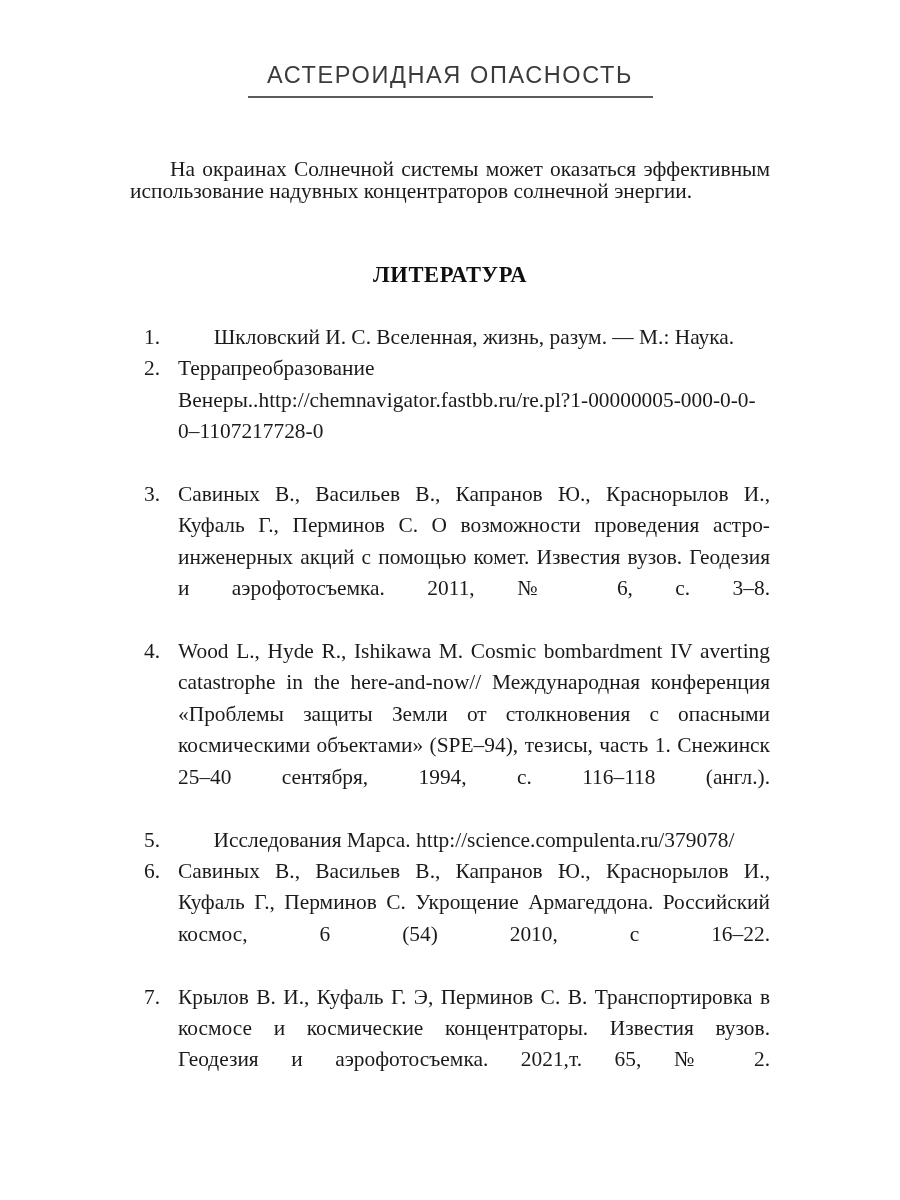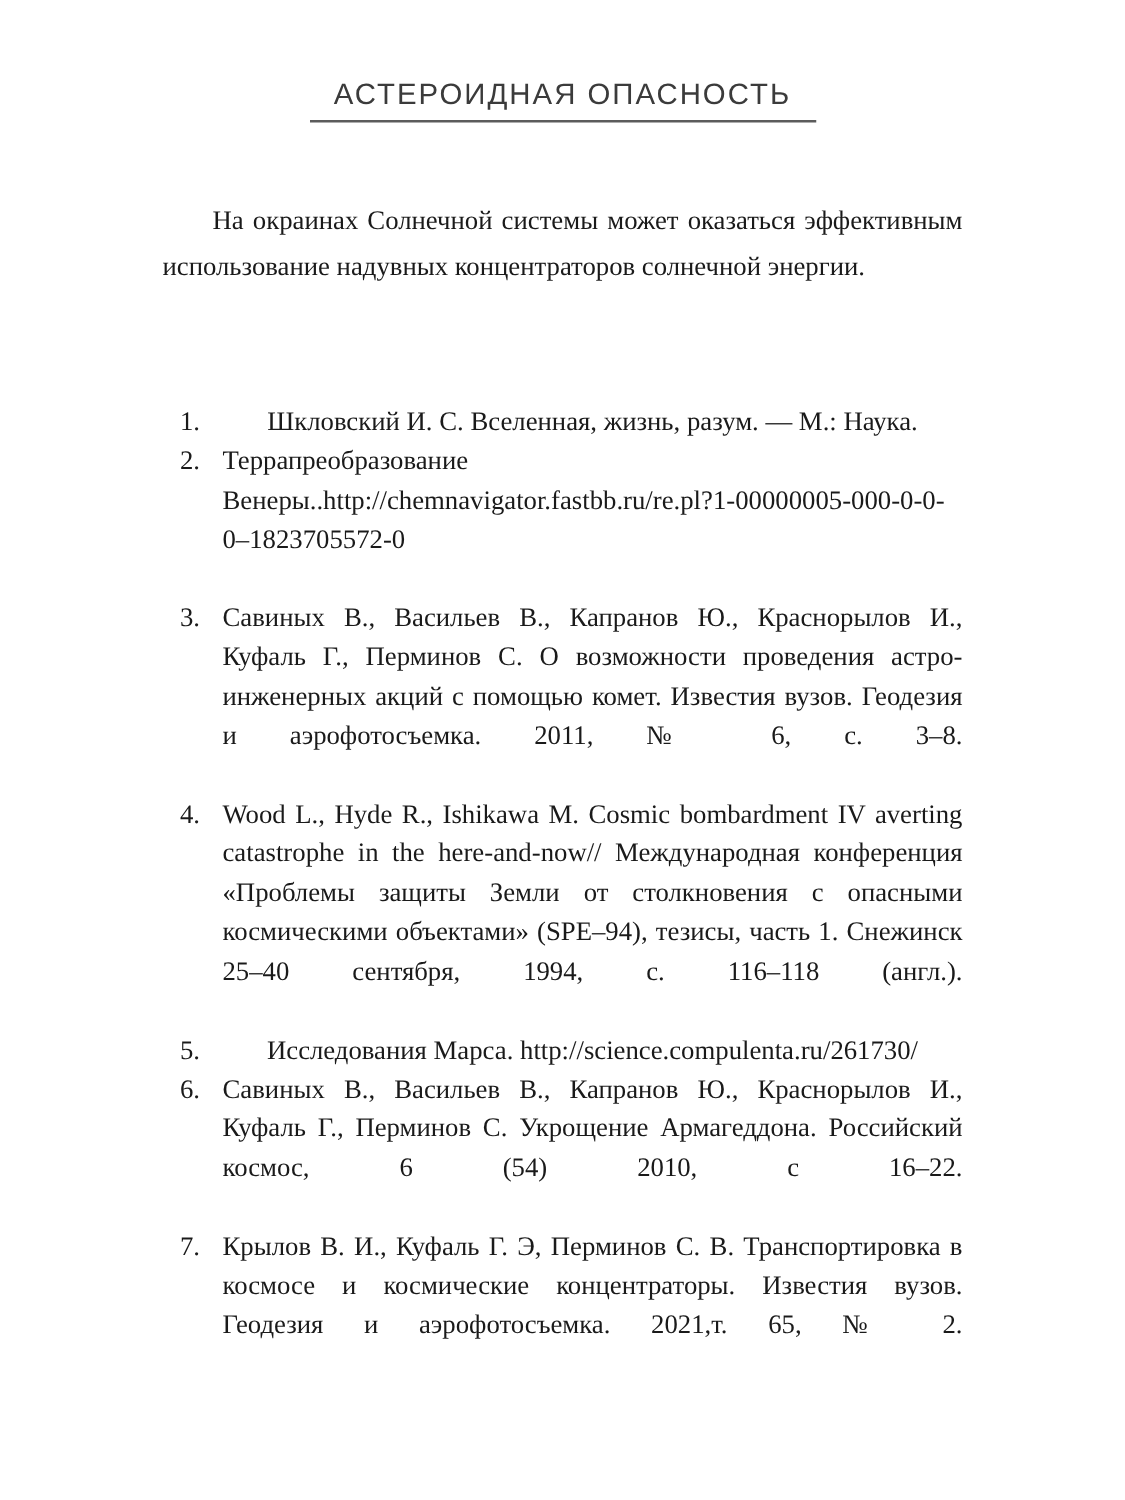--- a/index.html
+++ b/index.html
@@ -49,21 +49,21 @@
     background: #5c5c5c;
   }
 
   
   .body-text {
     position: absolute;
     left: 130px;
     top: 137px;
     width: 640px;
     font-size: 21.4px;
-    line-height: 37px;
+    line-height: 22px;
     text-align: justify;
     text-justify: inter-word;
     text-indent: 40px;
     hyphens: manual;
     color: #1a1a1a;
   }
 
   
   .section-heading {
     position: absolute;
@@ -125,46 +125,47 @@
 
 <div class="page">
 
   <div class="running-head">
     <div class="running-head-title">АСТЕРОИДНАЯ ОПАСНОСТЬ</div>
     <div class="running-head-rule"></div>
   </div>
 
   <p class="body-text">На окраинах Солнечной системы может оказаться эффективным использование надувных концентраторов солнечной энергии.</p>
 
+  <div class="section-heading">ЛИТЕРАТУРА</div>
 
   <div class="ref-list">
 
     <div class="ref-item no-justify">
       <span class="ref-num">1.</span>
       <span class="ref-text">Шкловский И. С. Вселенная, жизнь, разум. — М.: Наука.</span>
     </div>
 
     <div class="ref-item">
       <span class="ref-num">2.</span>
-      <span class="ref-text">Террапреобразование Венеры..http://chemnavigator.fastbb.ru/re.pl?1-00000005-000-0-0-0–1823705572-0</span>
+      <span class="ref-text">Террапреобразование Венеры..http://chemnavigator.fastbb.ru/re.pl?1-00000005-000-0-0-0–1107217728-0</span>
     </div>
 
     <div class="ref-item">
       <span class="ref-num">3.</span>
       <span class="ref-text">Савиных В., Васильев В., Капранов Ю., Краснорылов И., Куфаль Г., Перминов С. О возможности проведения астро-инженерных акций с помощью комет. Известия вузов. Геодезия и аэрофотосъемка. 2011, № 6, с. 3–8.</span>
     </div>
 
     <div class="ref-item">
       <span class="ref-num">4.</span>
       <span class="ref-text">Wood L., Hyde R., Ishikawa M. Cosmic bombardment IV averting catastrophe in the here-and-now// Международная конференция «Проблемы защиты Земли от столкновения с опасными космическими объектами» (SPE–94), тезисы, часть 1. Снежинск 25–40 сентября, 1994, с. 116–118 (англ.).</span>
     </div>
 
     <div class="ref-item no-justify">
       <span class="ref-num">5.</span>
-      <span class="ref-text">Исследования Марса. http://science.compulenta.ru/261730/</span>
+      <span class="ref-text">Исследования Марса. http://science.compulenta.ru/379078/</span>
     </div>
 
     <div class="ref-item">
       <span class="ref-num">6.</span>
       <span class="ref-text">Савиных В., Васильев В., Капранов Ю., Краснорылов И., Куфаль Г., Перминов С. Укрощение Армагеддона. Российский космос, 6 (54) 2010, с 16–22.</span>
     </div>
 
     <div class="ref-item">
       <span class="ref-num">7.</span>
       <span class="ref-text">Крылов В. И., Куфаль Г. Э, Перминов С. В. Транспортировка в космосе и космические концентраторы. Известия вузов. Геодезия и аэрофотосъемка. 2021,т. 65, № 2.</span>

